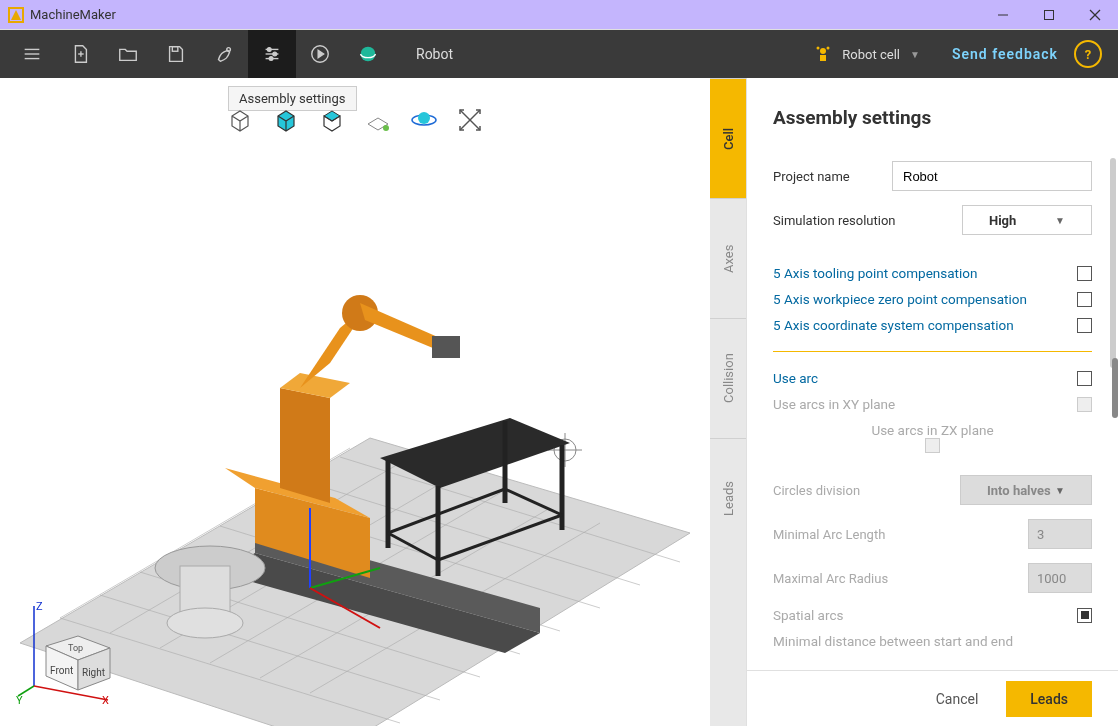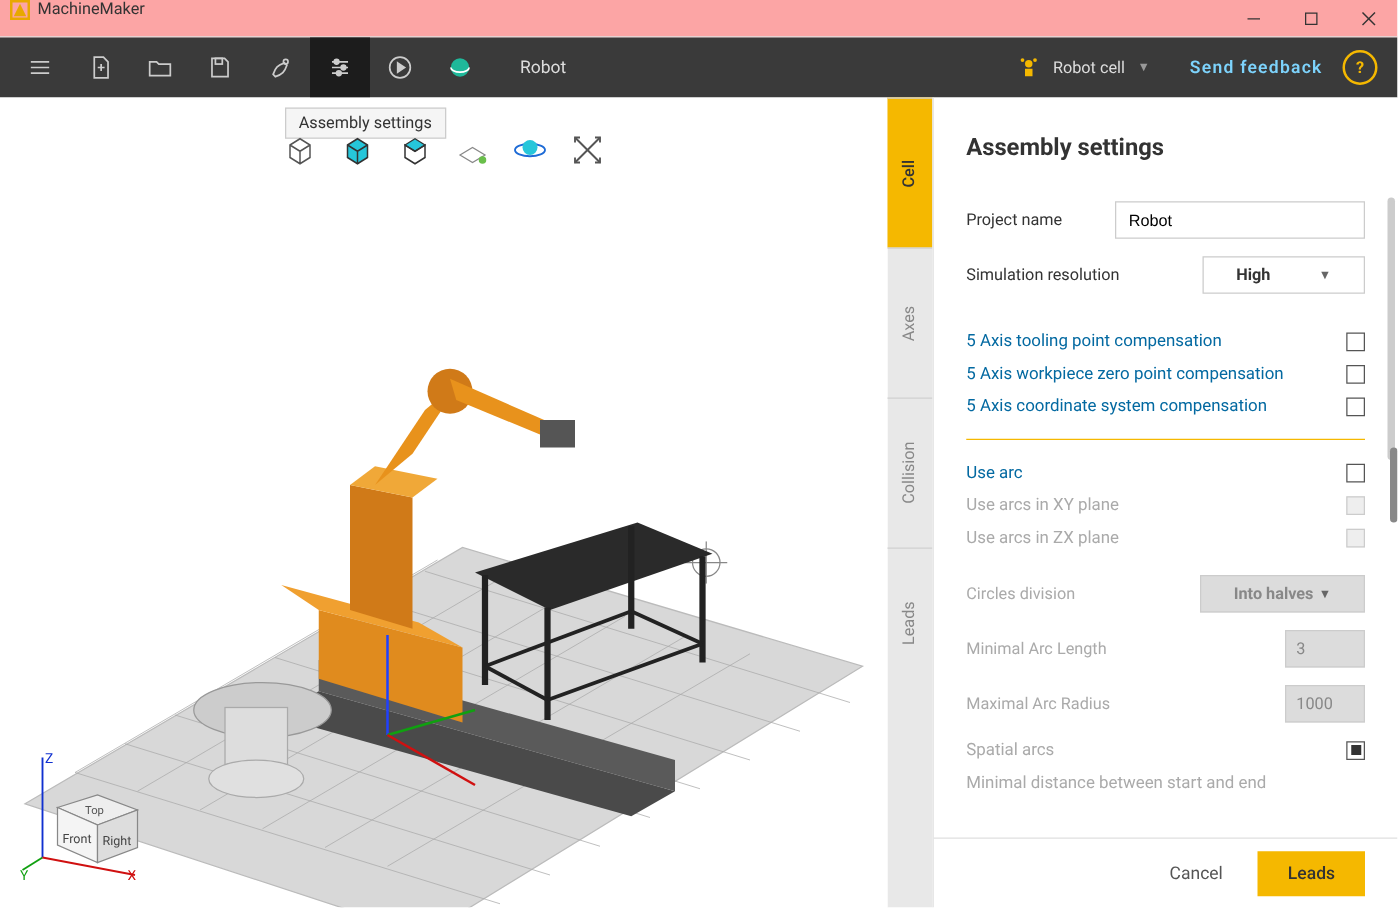--- a/index.html
+++ b/index.html
@@ -1,19 +1,19 @@
 <!DOCTYPE html>
 <html><head>
 <meta charset="utf-8">
 <style>
 * { box-sizing: border-box; margin: 0; padding: 0; }
 body { font-family: -apple-system, "Segoe UI", Roboto, Arial, sans-serif; font-size: 13px; color: #333; background: #fff; width: 1118px; height: 726px; overflow: hidden; display: flex; flex-direction: column; }
 
 
-.titlebar { height: 30px; display: flex; align-items: flex-start; padding-left: 8px; background: #fca5a5; border-bottom: 1px solid #e0e0e0; }
+.titlebar { height: 30px; display: flex; align-items: center; padding-left: 8px; background: #c4b5fd; border-bottom: 1px solid #e0e0e0; }
 .titlebar .logo { width: 16px; height: 16px; margin-right: 6px; }
 .titlebar .title { font-size: 13px; color: #333; }
 .titlebar .spacer { flex: 1; }
 .winbtn { width: 46px; height: 30px; display: flex; align-items: center; justify-content: center; font-size: 14px; }
 
 
 .toolbar { height: 48px; background: #3a3a3a; display: flex; align-items: center; padding: 0 8px; }
 .tbtn { width: 48px; height: 48px; display: flex; align-items: center; justify-content: center; color: #ccc; }
 .tbtn.active { background: #1c1c1c; }
 .tbtn svg { width: 22px; height: 22px; stroke: #ccc; fill: none; stroke-width: 1.5; }
@@ -330,21 +330,21 @@
       <div class="divider"></div>
 
       <div class="crow">
           <span class="clabel">Use arc</span>
           <div class="cbox"></div>
         </div>
       <div class="crow">
           <span class="clabel disabled">Use arcs in XY plane</span>
           <div class="cbox disabled"></div>
         </div>
-      <div class="crow" style="margin-bottom:22px;">
+      <div class="crow" style="margin-bottom:22px;flex-direction:column;">
           <span class="clabel disabled">Use arcs in ZX plane</span>
           <div class="cbox disabled"></div>
         </div>
 
       <div class="frow">
         <span class="flabel disabled">Circles division</span>
         <div class="sel disabled" style="width:132px;">
           <span>Into halves</span>
           <span class="chev">▼</span>
         </div>

